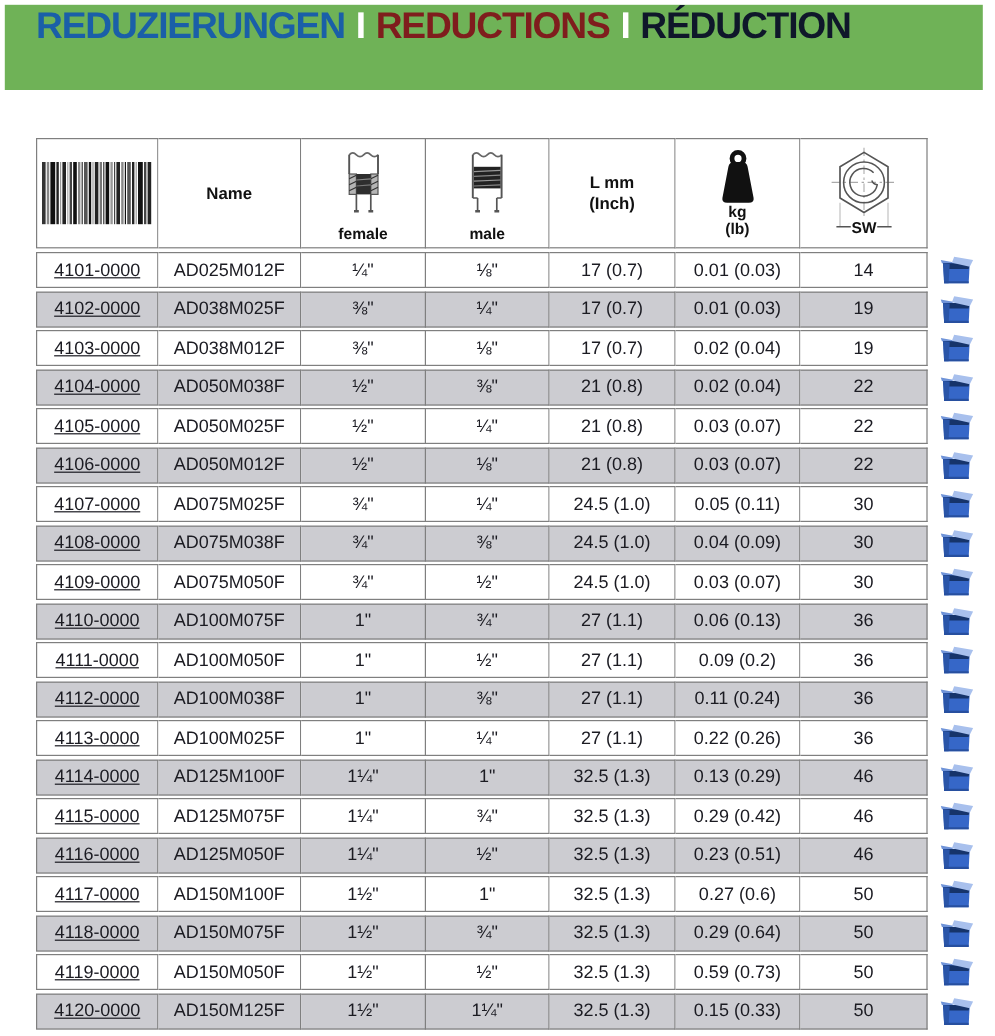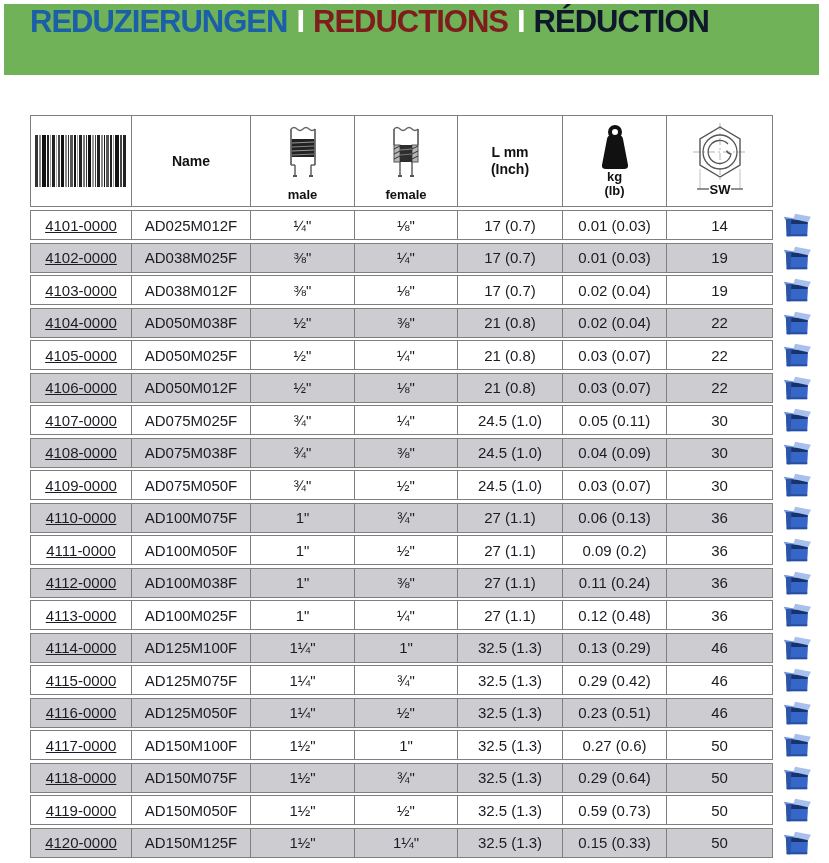--- a/index.html
+++ b/index.html
@@ -99,42 +99,20 @@
     </div>
 
     <div class="hcell">
       <div class="hlabel">Name</div>
     </div>
 
     <div class="hcell">
       <div class="icon-top">
         <svg width="36" height="58" viewBox="0 0 36 58">
           <path d="M6 6 q3 -3 6 0 q3 3 6 0 q3 -3 6 0 q3 3 6 0" fill="none" stroke="#666" stroke-width="1.4"></path>
-          <line x1="6" y1="6" x2="6" y2="42" stroke="#555" stroke-width="1.6"></line>
-          <line x1="30" y1="6" x2="30" y2="42" stroke="#555" stroke-width="1.6"></line>
-          <rect x="6.8" y="16" width="22.4" height="18" fill="#222"></rect>
-          <line x1="7" y1="20" x2="29" y2="19" stroke="#999" stroke-width="1"></line>
-          <line x1="7" y1="24" x2="29" y2="23" stroke="#888" stroke-width="1"></line>
-          <line x1="7" y1="28" x2="29" y2="27" stroke="#999" stroke-width="1"></line>
-          <line x1="7" y1="32" x2="29" y2="31" stroke="#888" stroke-width="1"></line>
-          <line x1="6" y1="42" x2="10" y2="42" stroke="#555" stroke-width="1.4"></line>
-          <line x1="26" y1="42" x2="30" y2="42" stroke="#555" stroke-width="1.4"></line>
-          <line x1="10" y1="42" x2="10" y2="53" stroke="#555" stroke-width="1.4"></line>
-          <line x1="26" y1="42" x2="26" y2="53" stroke="#555" stroke-width="1.4"></line>
-          <line x1="8" y1="53" x2="12" y2="53" stroke="#555" stroke-width="2"></line>
-          <line x1="24" y1="53" x2="28" y2="53" stroke="#555" stroke-width="2"></line>
-        </svg>
-      </div>
-      <div class="hsub bottom-label">male</div>
-    </div>
-
-    <div class="hcell">
-      <div class="icon-top">
-        <svg width="36" height="58" viewBox="0 0 36 58">
-          <path d="M6 6 q3 -3 6 0 q3 3 6 0 q3 -3 6 0 q3 3 6 0" fill="none" stroke="#666" stroke-width="1.4"></path>
           <line x1="6" y1="6" x2="6" y2="22" stroke="#555" stroke-width="1.6"></line>
           <line x1="30" y1="6" x2="30" y2="22" stroke="#555" stroke-width="1.6"></line>
           <rect x="6" y="22" width="6" height="17" fill="#b5b5b5" stroke="#555" stroke-width="1"></rect>
           <line x1="6" y1="26" x2="12" y2="23" stroke="#333" stroke-width="1"></line>
           <line x1="6" y1="31" x2="12" y2="28" stroke="#333" stroke-width="1"></line>
           <line x1="6" y1="36" x2="12" y2="33" stroke="#333" stroke-width="1"></line>
           <rect x="24" y="22" width="6" height="17" fill="#b5b5b5" stroke="#555" stroke-width="1"></rect>
           <line x1="24" y1="26" x2="30" y2="23" stroke="#333" stroke-width="1"></line>
           <line x1="24" y1="31" x2="30" y2="28" stroke="#333" stroke-width="1"></line>
           <line x1="24" y1="36" x2="30" y2="33" stroke="#333" stroke-width="1"></line>
@@ -144,20 +122,42 @@
           <line x1="12" y1="39" x2="12" y2="53" stroke="#555" stroke-width="1.4"></line>
           <line x1="24" y1="39" x2="24" y2="53" stroke="#555" stroke-width="1.4"></line>
           <line x1="10" y1="53" x2="14" y2="53" stroke="#555" stroke-width="2"></line>
           <line x1="22" y1="53" x2="26" y2="53" stroke="#555" stroke-width="2"></line>
         </svg>
       </div>
       <div class="hsub bottom-label">female</div>
     </div>
 
     <div class="hcell">
+      <div class="icon-top">
+        <svg width="36" height="58" viewBox="0 0 36 58">
+          <path d="M6 6 q3 -3 6 0 q3 3 6 0 q3 -3 6 0 q3 3 6 0" fill="none" stroke="#666" stroke-width="1.4"></path>
+          <line x1="6" y1="6" x2="6" y2="42" stroke="#555" stroke-width="1.6"></line>
+          <line x1="30" y1="6" x2="30" y2="42" stroke="#555" stroke-width="1.6"></line>
+          <rect x="6.8" y="16" width="22.4" height="18" fill="#222"></rect>
+          <line x1="7" y1="20" x2="29" y2="19" stroke="#999" stroke-width="1"></line>
+          <line x1="7" y1="24" x2="29" y2="23" stroke="#888" stroke-width="1"></line>
+          <line x1="7" y1="28" x2="29" y2="27" stroke="#999" stroke-width="1"></line>
+          <line x1="7" y1="32" x2="29" y2="31" stroke="#888" stroke-width="1"></line>
+          <line x1="6" y1="42" x2="10" y2="42" stroke="#555" stroke-width="1.4"></line>
+          <line x1="26" y1="42" x2="30" y2="42" stroke="#555" stroke-width="1.4"></line>
+          <line x1="10" y1="42" x2="10" y2="53" stroke="#555" stroke-width="1.4"></line>
+          <line x1="26" y1="42" x2="26" y2="53" stroke="#555" stroke-width="1.4"></line>
+          <line x1="8" y1="53" x2="12" y2="53" stroke="#555" stroke-width="2"></line>
+          <line x1="24" y1="53" x2="28" y2="53" stroke="#555" stroke-width="2"></line>
+        </svg>
+      </div>
+      <div class="hsub bottom-label">male</div>
+    </div>
+
+    <div class="hcell">
       <div class="hlabel">L mm</div>
       <div class="hlabel">(Inch)</div>
     </div>
 
     <div class="hcell">
       <svg width="40" height="46" viewBox="0 0 40 46">
         <circle cx="20" cy="8" r="5" fill="none" stroke="#111" stroke-width="4"></circle>
         <path d="M7 41 L12 15 Q12.6 11 17 11 H23 Q27.4 11 28 15 L33 41 Q33.6 45 29 45 H11 Q6.4 45 7 41 Z" fill="#111"></path>
       </svg>
       <div class="hsub">kg</div>
@@ -446,21 +446,21 @@
         </button>
       </div>
 
       <div class="rowline">
         <div class="tablerow grid7">
           <div class="cell">4113-0000</div>
           <div class="cell">AD100M025F</div>
           <div class="cell">1"</div>
           <div class="cell">¼"</div>
           <div class="cell">27 (1.1)</div>
-          <div class="cell">0.12 (0.48)</div>
+          <div class="cell">0.22 (0.26)</div>
           <div class="cell">36</div>
         </div>
         <button class="cartbtn">
           <svg width="30" height="26" viewBox="0 0 32 28">
             <polygon points="2,5 13,7 12,9.5 3,8" fill="#6F93D8"></polygon>
             <polygon points="4,8 28,8 27,26 5,26" fill="#3667C8"></polygon>
             <polygon points="4,8 28,8 27,13 5,13" fill="#16346B"></polygon>
             <polygon points="4,8 10,8.6 9,26 5,26" fill="#2A55A8"></polygon>
             <polygon points="14,2 31,5 28,11 12,7.5" fill="#A8C0ED"></polygon>
             <polygon points="5,24 27,24 27,26 5,26" fill="#274F9F"></polygon>

